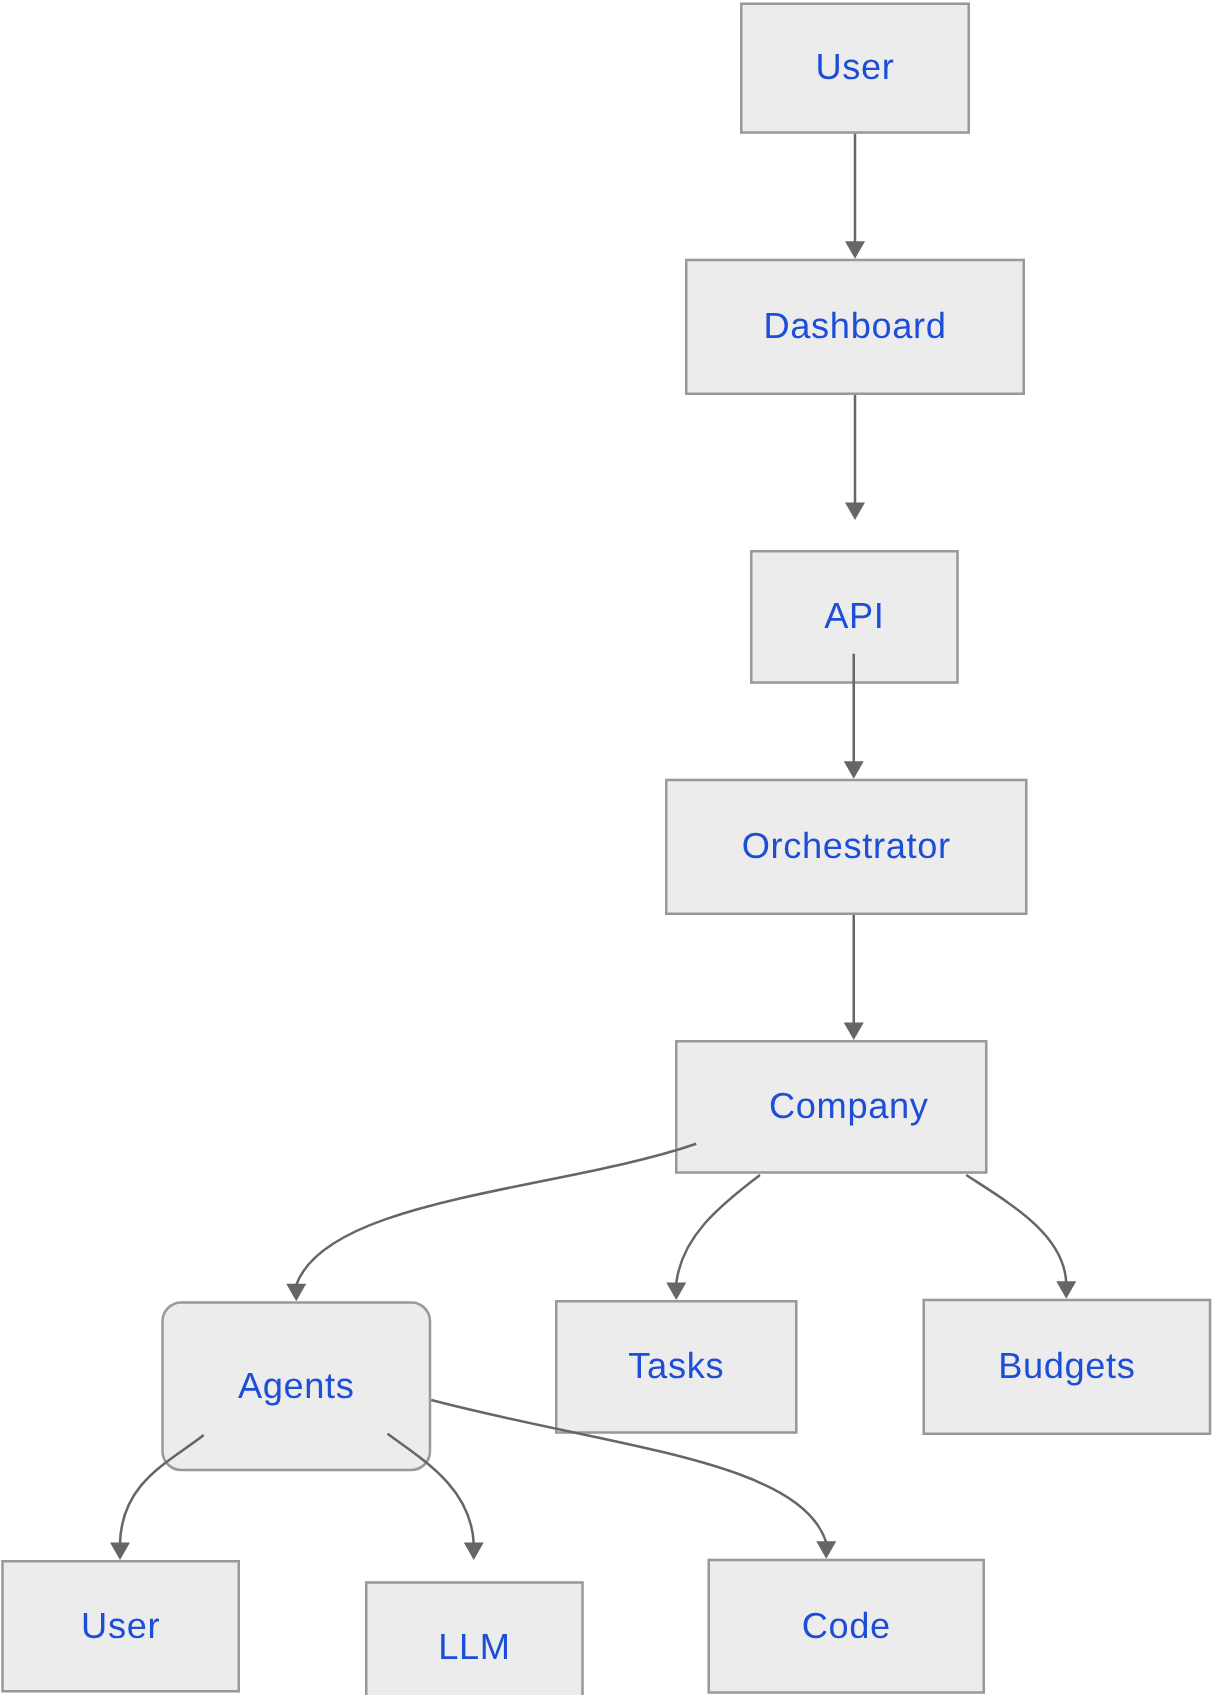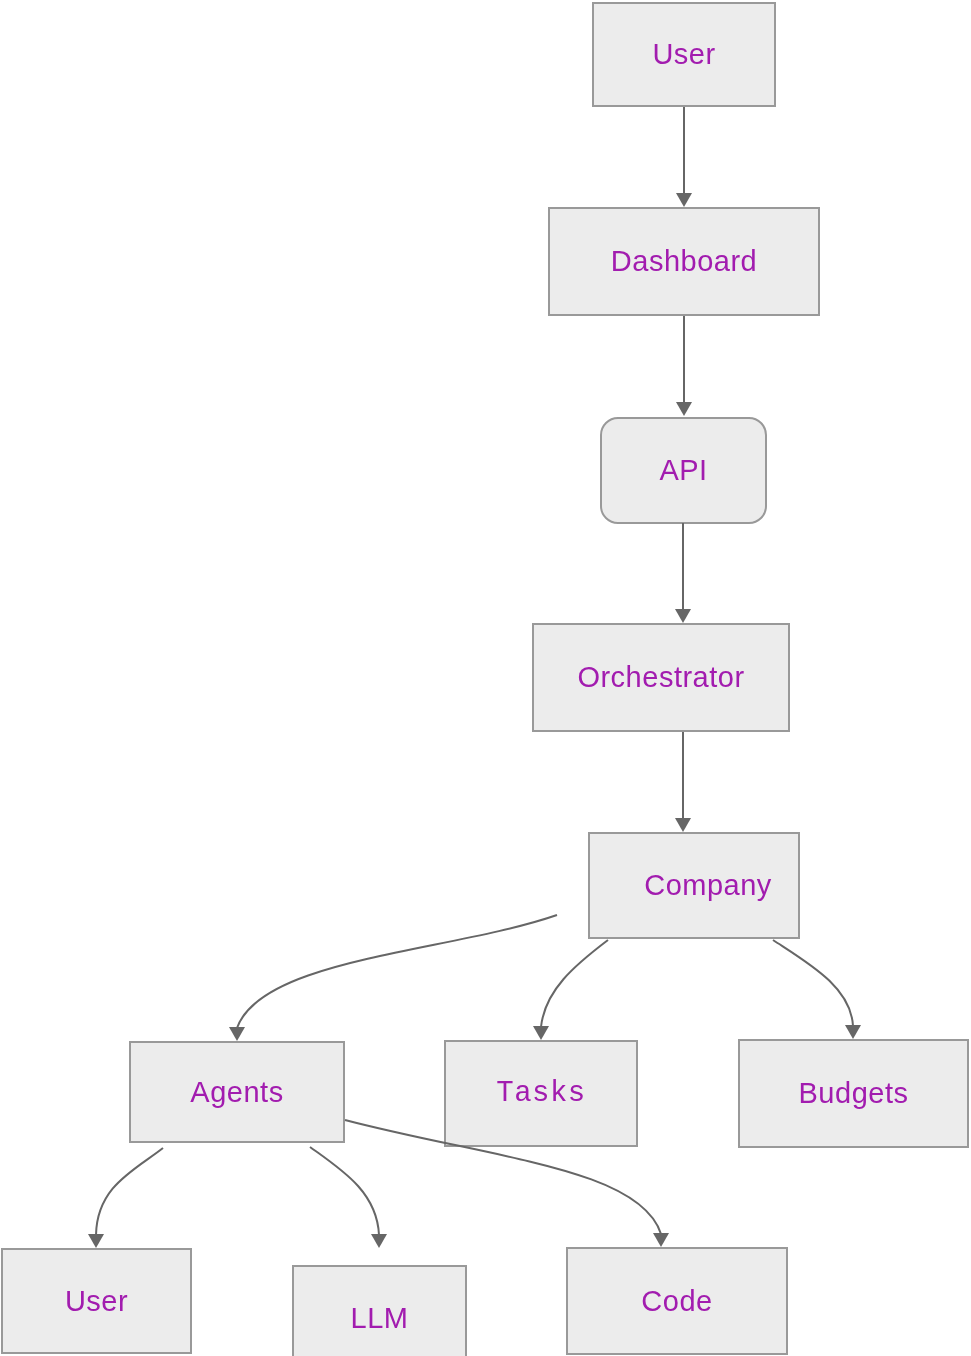--- a/index.html
+++ b/index.html
@@ -17,21 +17,21 @@
   }
   .node {
     position: absolute;
     box-sizing: border-box;
     background: #ececec;
     border: 2px solid #999999;
     display: flex;
     align-items: center;
     justify-content: center;
     font-size: 29px;
-    color: #a21caf;
+    color: #1d4ed8;
     letter-spacing: 0.5px;
     white-space: nowrap;
     z-index: 1;
   }
   .edge-layer {
     position: absolute;
     left: 0;
     top: 0;
     width: 971px;
     height: 1356px;
@@ -43,25 +43,25 @@
     stroke: #666666;
     stroke-width: 2px;
   }
   .edge-layer polygon {
     fill: #666666;
     stroke: none;
   }
   
   #n-user        { left: 592px; top: 2px;    width: 184px; height: 105px; }
   #n-dashboard   { left: 548px; top: 207px;  width: 272px; height: 109px; }
-  #n-api         { left: 600px; top: 417px;  width: 167px; height: 107px; border-radius: 18px; }
-  #n-orchestrator{ left: 532px; top: 623px;  width: 258px; height: 109px; }
-  #n-company     { left: 588px; top: 832px;  width: 212px; height: 107px; padding-left: 28px; }
-  #n-agents      { left: 129px; top: 1041px; width: 216px; height: 102px; }
-  #n-tasks       { left: 444px; top: 1040px; width: 194px; height: 107px; font-family: Liberation Mono, monospace; }
+  #n-api         { left: 600px; top: 440px;  width: 167px; height: 107px; }
+  #n-orchestrator{ left: 532px; top: 623px;  width: 290px; height: 109px; }
+  #n-company     { left: 540px; top: 832px;  width: 250px; height: 107px; padding-left: 28px; }
+  #n-agents      { left: 129px; top: 1041px; width: 216px; height: 136px; border-radius: 16px; }
+  #n-tasks       { left: 444px; top: 1040px; width: 194px; height: 107px; }
   #n-budgets     { left: 738px; top: 1039px; width: 231px; height: 109px; }
   #n-tools       { left: 1px;   top: 1248px; width: 191px; height: 106px; }
   #n-llm         { left: 292px; top: 1265px; width: 175px; height: 106px; }
   #n-code        { left: 566px; top: 1247px; width: 222px; height: 108px; }
 </style>
 </head>
 <body>
 
 <div class="stage">
 

